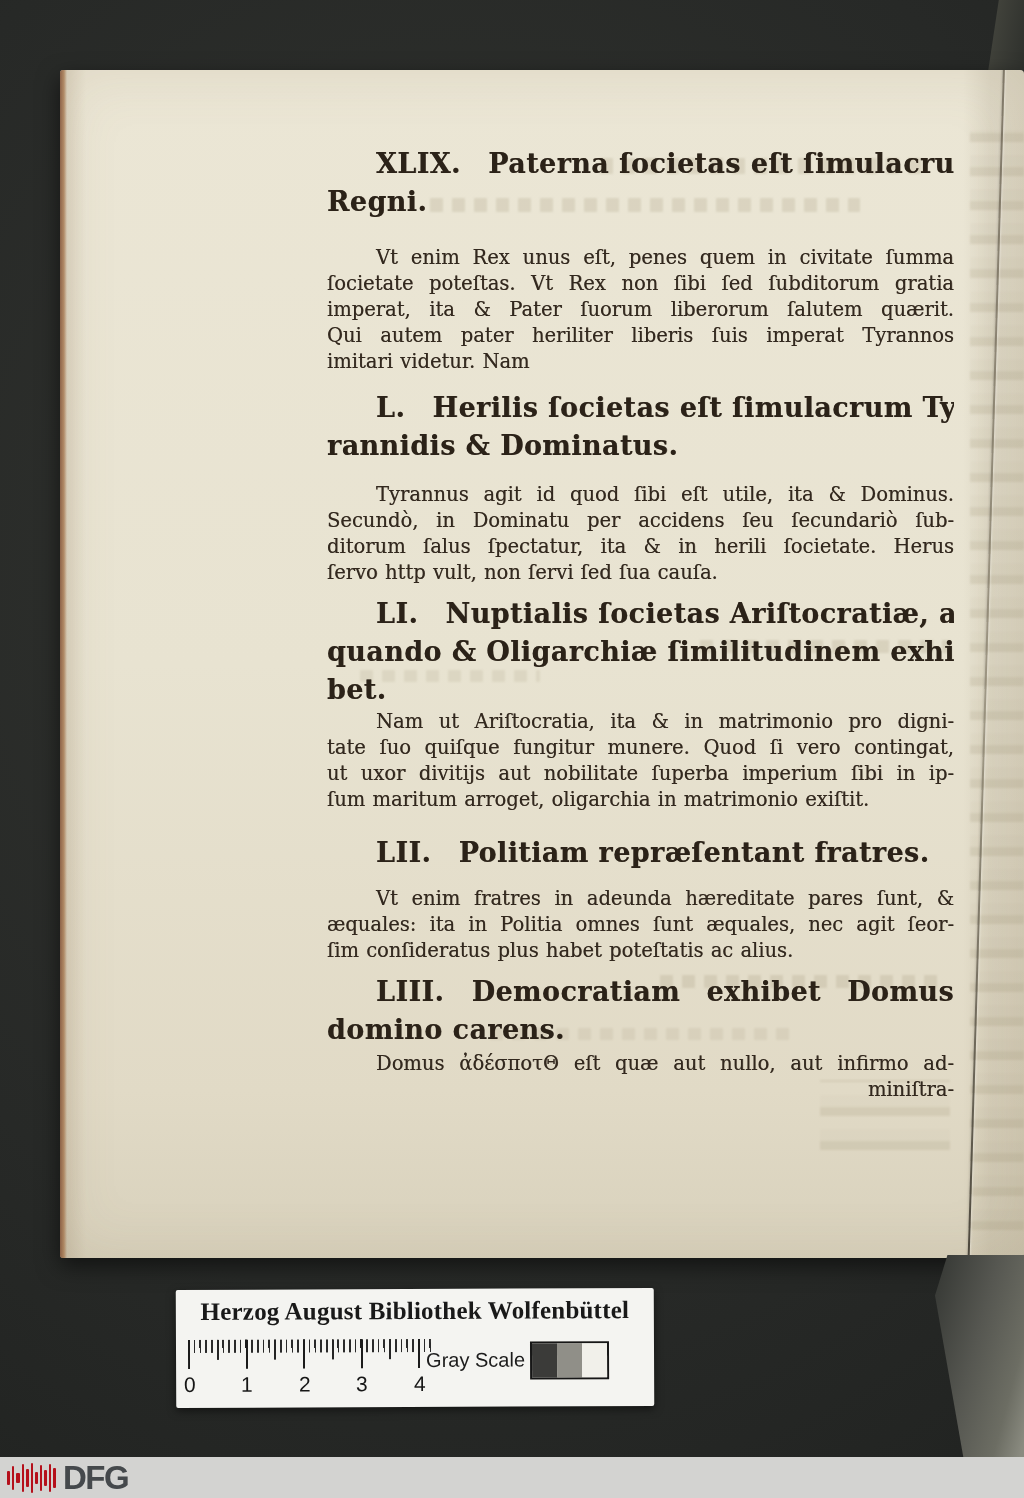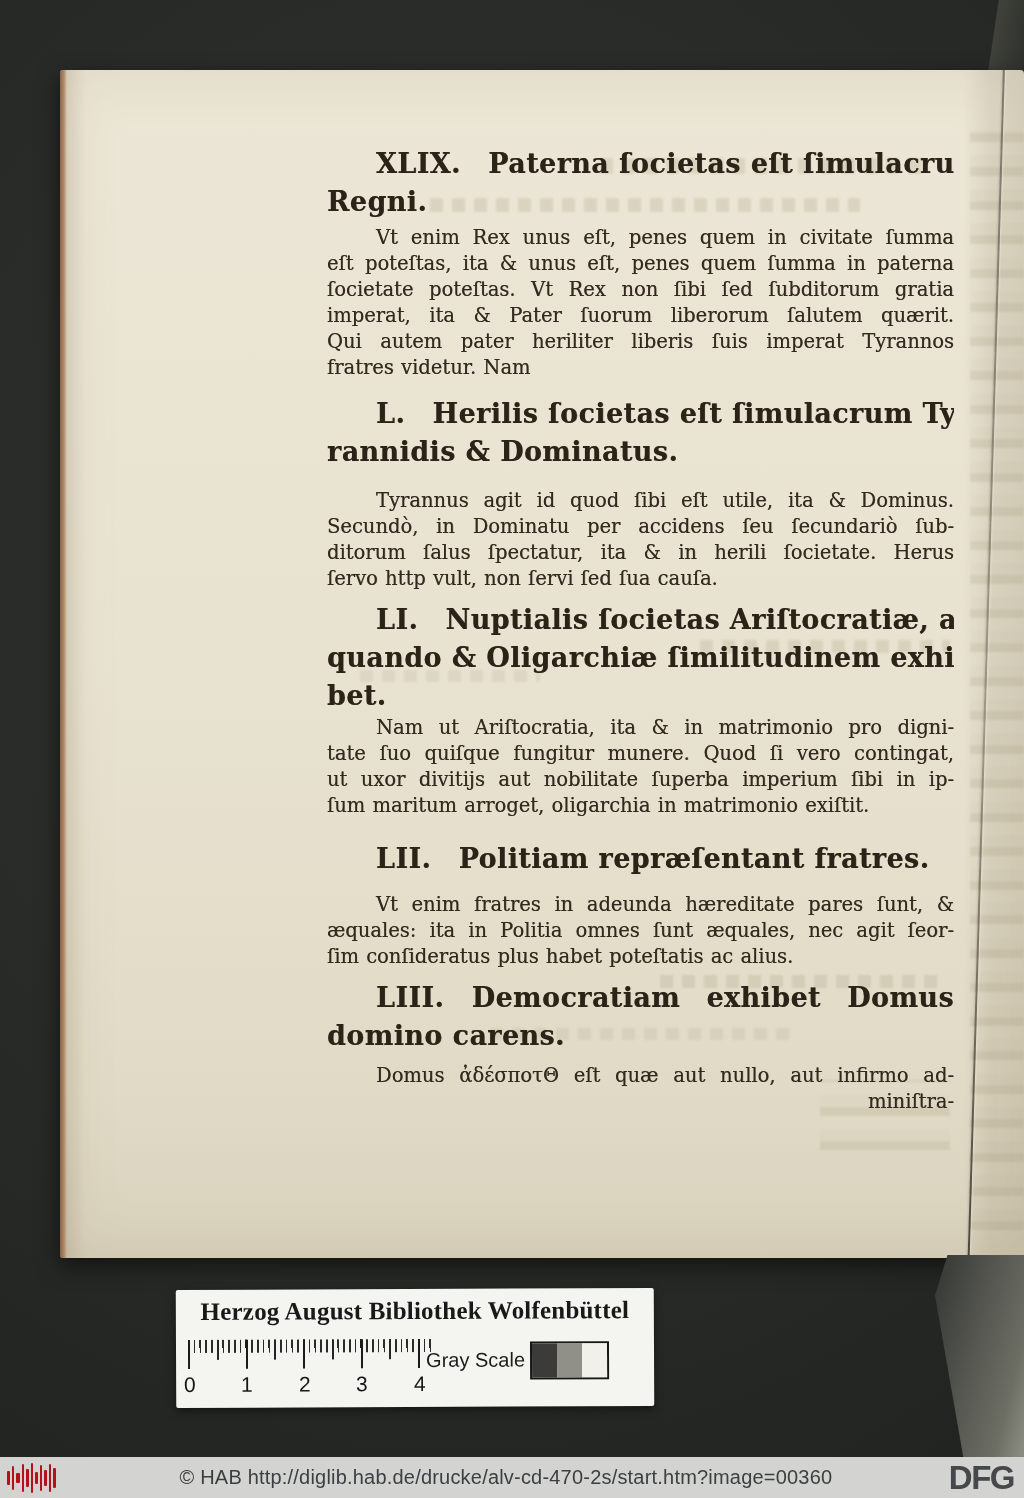--- a/index.html
+++ b/index.html
@@ -116,27 +116,26 @@
     <div class="smudge v" style="left:910px; top:60px; width:54px; height:1100px;"></div>
 
     <div class="right-shade"></div>
     <div class="crease-line"></div>
 
     <div class="doc">
       <div class="blk heading" style="margin-top:0">
           <div class="line first fill">XLIX. Paterna ſocietas eſt ſimulacrum</div>
           <div class="line last">Regni.</div>
         </div>
-      <div class="blk body" style="margin-top:4px">
+      <div class="blk body" style="margin-top:24px">
           <div class="line first fill">Vt enim Rex unus eſt, penes quem in civitate ſumma</div>
-          <div class="line fill">eſt poteſtas, ita &amp; unus eſt, penes quem ſumma in paterna</div>
           <div class="line fill">ſocietate poteſtas. Vt Rex non ſibi ſed ſubditorum gratia</div>
           <div class="line fill">imperat, ita &amp; Pater ſuorum liberorum ſalutem quærit.</div>
           <div class="line fill">Qui autem pater heriliter liberis ſuis imperat Tyrannos</div>
-          <div class="line last">fratres videtur. Nam</div>
+          <div class="line last">imitari videtur. Nam</div>
         </div>
       <div class="blk heading" style="margin-top:14px">
           <div class="line first fill">L. Herilis ſocietas eſt ſimulacrum Ty-</div>
           <div class="line last">rannidis &amp; Dominatus.</div>
         </div>
       <div class="blk body" style="margin-top:17px">
           <div class="line first fill">Tyrannus agit id quod ſibi eſt utile, ita &amp; Dominus.</div>
           <div class="line fill">Secundò, in Dominatu per accidens ſeu ſecundariò ſub-</div>
           <div class="line fill">ditorum ſalus ſpectatur, ita &amp; in herili ſocietate. Herus</div>
           <div class="line last">ſervo http vult, non ſervi ſed ſua cauſa.</div>
@@ -157,21 +156,21 @@
         </div>
       <div class="blk body" style="margin-top:14px">
           <div class="line first fill">Vt enim fratres in adeunda hæreditate pares ſunt, &amp;</div>
           <div class="line fill">æquales: ita in Politia omnes ſunt æquales, nec agit ſeor-</div>
           <div class="line last">ſim conſideratus plus habet poteſtatis ac alius.</div>
         </div>
       <div class="blk heading" style="margin-top:9px">
           <div class="line first fill">LIII. Democratiam exhibet Domus</div>
           <div class="line last">domino carens.</div>
         </div>
-      <div class="blk body" style="margin-top:8px">
+      <div class="blk body" style="margin-top:2px">
           <div class="line first fill">Domus ἀδέσποτΘ eſt quæ aut nullo, aut infirmo ad-</div>
           <div class="line right">miniſtra-</div>
         </div>
     </div>
   </div>
 
   <div class="wedge"></div>
 
   <div class="card">
     <div class="card-title">Herzog August Bibliothek Wolfenbüttel</div>
@@ -200,17 +199,16 @@
       <span class="hab-bar" style="width:4px;height:10px;"></span>
       <span class="hab-bar" style="width:2px;height:28px;"></span>
       <span class="hab-bar" style="width:3px;height:18px;"></span>
       <span class="hab-bar" style="width:2px;height:30px;"></span>
       <span class="hab-bar" style="width:3px;height:12px;"></span>
       <span class="hab-bar" style="width:2px;height:26px;"></span>
       <span class="hab-bar" style="width:3px;height:16px;"></span>
       <span class="hab-bar" style="width:2px;height:28px;"></span>
       <span class="hab-bar" style="width:3px;height:20px;"></span>
     </div>
-    <div class="footer-text">© HAB http://diglib.hab.de/drucke/alv-cd-470-2s/start.htm?image=00360</div>
     <div class="dfg">DFG</div>
   </div>
 
 </div>
 
 </body></html>

